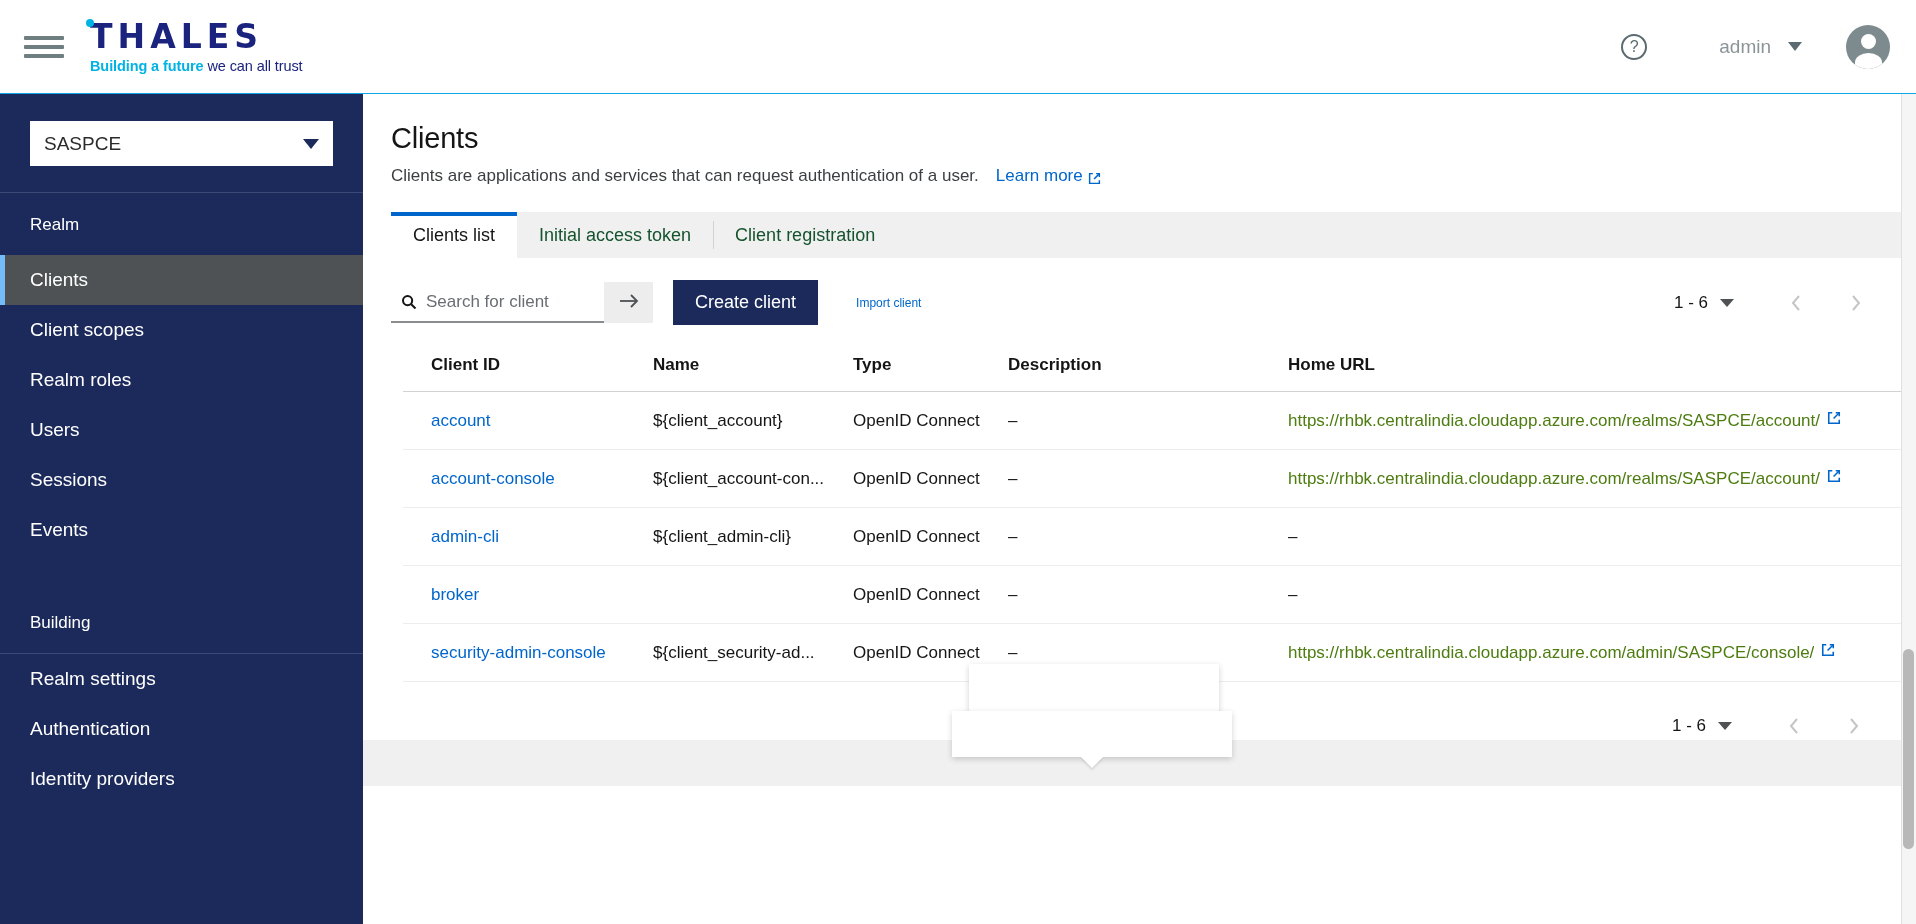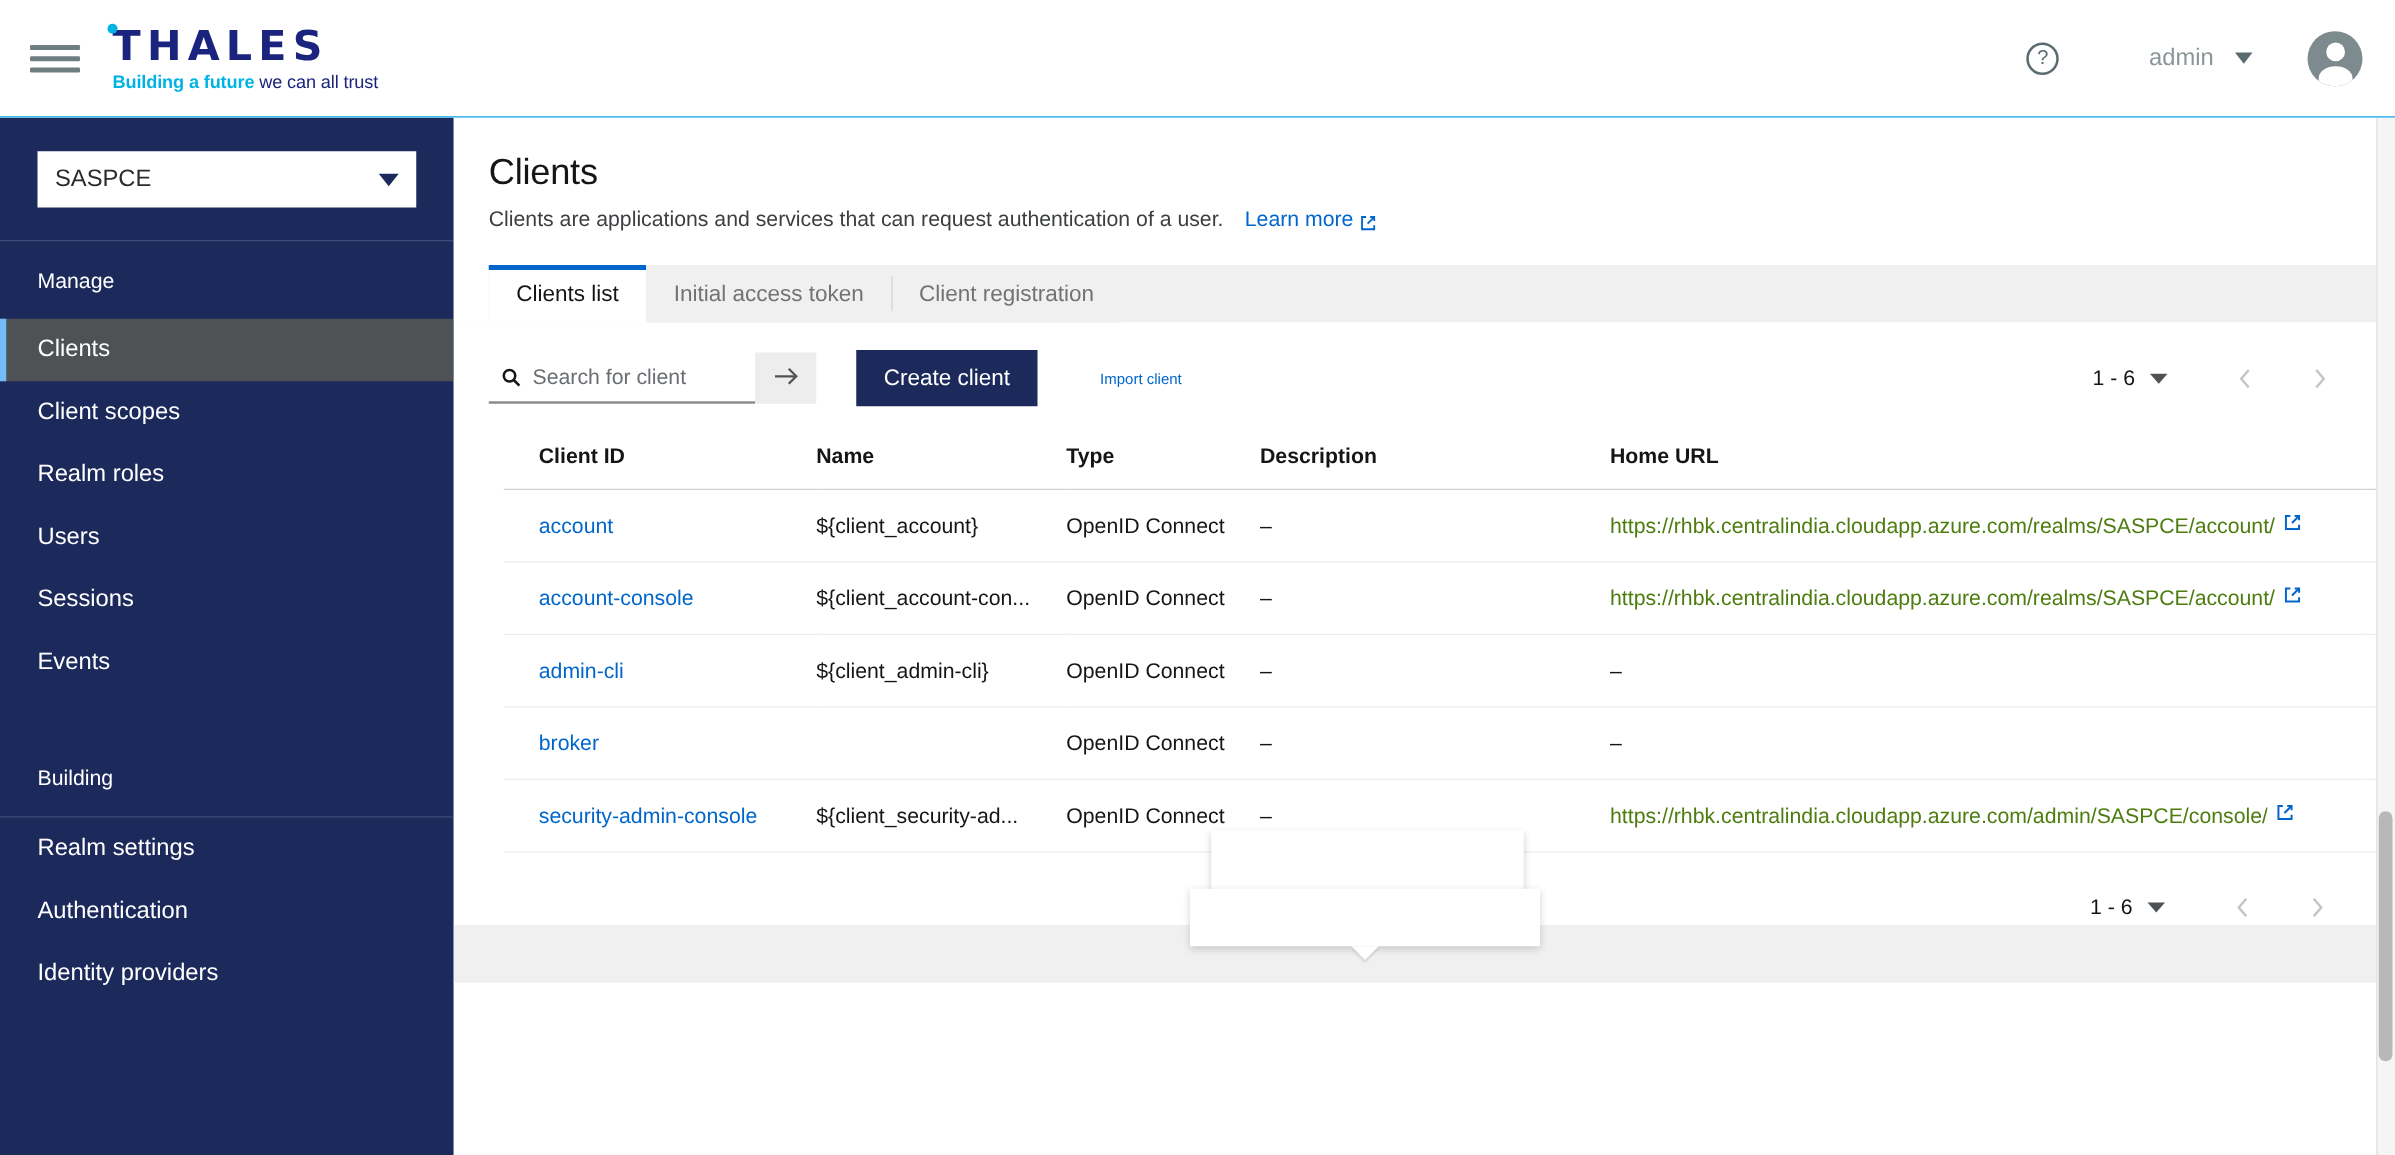--- a/index.html
+++ b/index.html
@@ -100,34 +100,34 @@
   }
   .page-header { background: #fff; padding: 28px 0 0 28px; }
   .page-title { font-size: 29px; color: #151515; font-weight: 400; letter-spacing: -0.2px; }
   .page-desc { font-size: 17px; color: #3c3f42; margin-top: 11px; display: flex; align-items: baseline; }
   .learn-more { color: #0066cc; margin-left: 17px; cursor: pointer; display:inline-flex; align-items:center; }
   .ext-icon { width: 13px; height: 13px; margin-left: 5px; position: relative; display:inline-block; }
 
   .tabs { display: flex; margin-top: 26px; background: #f0f0f0; }
   .tab {
     padding: 0 22px; height: 46px; display: flex; align-items: center;
-    font-size: 18px; color: #737373; cursor: pointer; position: relative; background: #f0f0f0;
+    font-size: 18px; color: #14532d; cursor: pointer; position: relative; background: #f0f0f0;
   }
   .tab.active { background: #fff; color: #151515; }
   .tab.active::before {
     content:""; position:absolute; left:0; right:0; top:0; height:4px; background:#0066cc;
   }
   .tab + .tab::after {
     content:""; position:absolute; left:0; top:9px; bottom:9px; width:1px; background:#d2d2d2;
   }
   .tab.active + .tab::after { display:none; }
 
   .content-card { background: #fff; flex: 1; display: flex; flex-direction: column; min-height:0; }
   .toolbar {
-    display: flex; align-items: center; padding: 22px 28px 20px 28px; gap: 12px; position: relative;
+    display: flex; align-items: center; padding: 22px 28px 20px 28px; gap: 0; position: relative;
   }
   .search-group { display: flex; align-items: stretch; }
   .search-box {
     width: 213px; height: 41px; display: flex; align-items: center;
     border-bottom: 2px solid #8a8d90; background: #fff; padding: 0 8px 0 10px;
   }
   .search-icon { width: 16px; height: 16px; margin-right: 9px; flex:0 0 16px; }
   .search-input {
     border: none; outline: none; font-size: 17px; color: #151515; width: 100%;
     font-family: "Liberation Sans", sans-serif; background: transparent;
@@ -238,21 +238,21 @@
 
     <nav class="sidebar">
       <div class="realm-select-wrap">
         <div class="realm-select">
           <span class="realm-select-label">SASPCE</span>
           <span class="realm-caret"></span>
         </div>
       </div>
       <div class="nav-divider"></div>
 
-      <div class="nav-group-title">Manage</div>
+      <div class="nav-group-title">Realm</div>
       <div class="nav-item active">
           <span>Clients</span>
         </div>
       <div class="nav-item">
           <span>Client scopes</span>
         </div>
       <div class="nav-item">
           <span>Realm roles</span>
         </div>
       <div class="nav-item">

